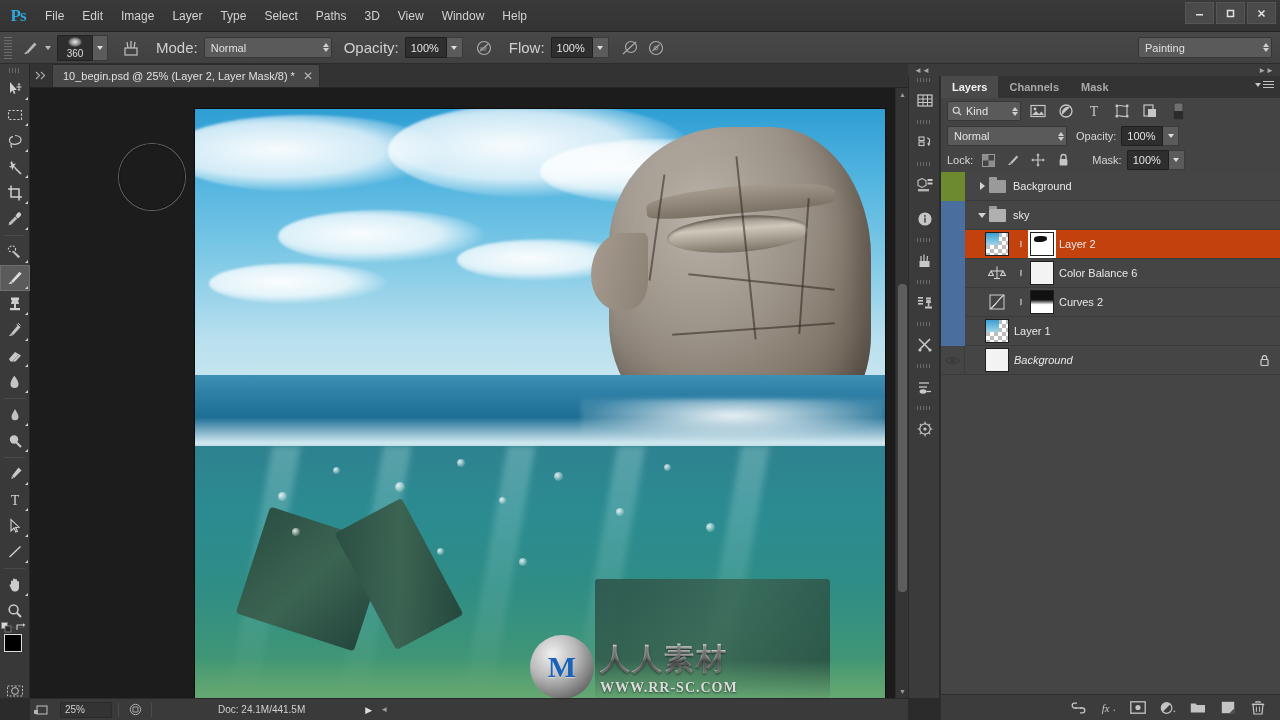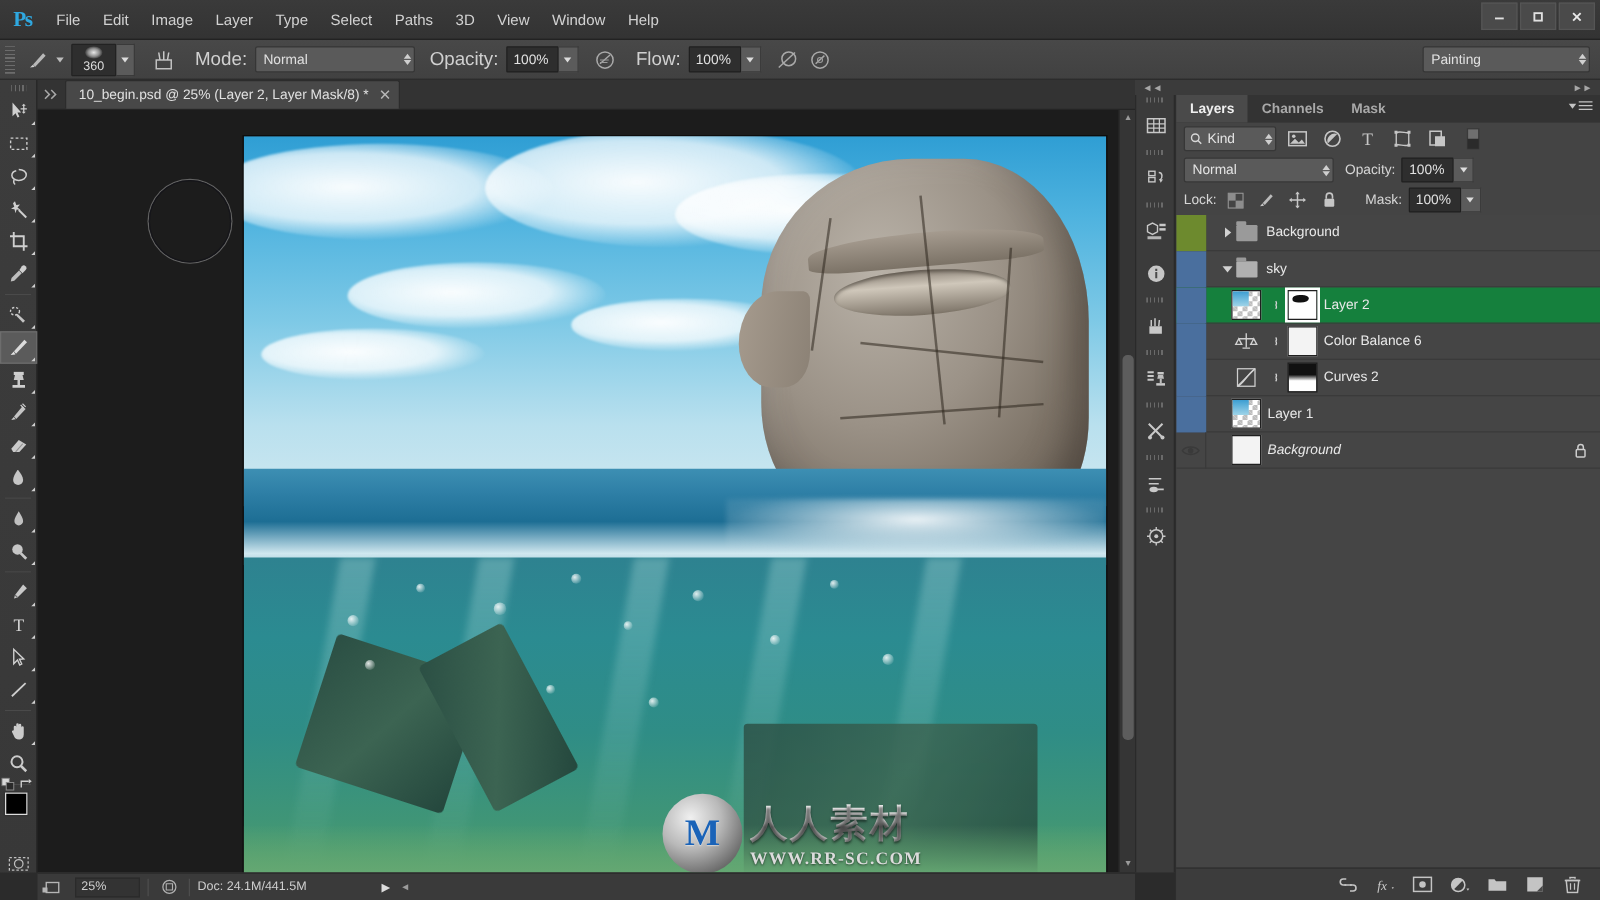--- a/index.html
+++ b/index.html
@@ -305,21 +305,21 @@
     position: absolute; left: 30px; top: 698px; width: 878px; height: 22px;
     background: #3a3a3a; border-top: 1px solid #2a2a2a;
     display: flex; align-items: center; font-size: 10px; color: #cfcfcf;
   }
   .sb-zoom {
     width: 52px; height: 16px; margin-left: 8px; background: #333;
     border: 1px solid #2a2a2a; display: flex; align-items: center;
     padding-left: 4px;
   }
   .sb-sep { width: 1px; height: 14px; background: #4d4d4d; margin: 0 6px; }
-  .sb-doc { }
+  .sb-doc { margin-left: 60px; }
 
   
   .minidock {
     position: absolute; top: 76px; left: 908px; width: 32px; height: 622px;
     background: #3b3b3b; border-left: 1px solid #2a2a2a; border-right: 1px solid #2a2a2a;
   }
   .md-item {
     width: 32px; height: 34px; display: flex; align-items: center;
     justify-content: center;
   }
@@ -381,21 +381,21 @@
   }
   .lock-icon {
     width: 20px; height: 18px; display: flex; align-items: center; justify-content: center;
   }
 
   .layerlist { flex: 1; overflow: hidden; background: #454545; }
   .layerrow {
     height: 29px; display: flex; align-items: center;
     border-bottom: 1px solid #3a3a3a; position: relative;
   }
-  .layerrow.selected { background: #15803d; }
+  .layerrow.selected { background: #c2410c; }
   .eyecell {
     width: 24px; height: 29px; display: flex; align-items: center; justify-content: center;
     border-right: 1px solid #3a3a3a;
   }
   .layer-indent { width: 10px; }
   .disclosure {
     width: 14px; display: flex; align-items: center; justify-content: center;
   }
   .tri-right {
     width: 0; height: 0; border-top: 4px solid transparent;

